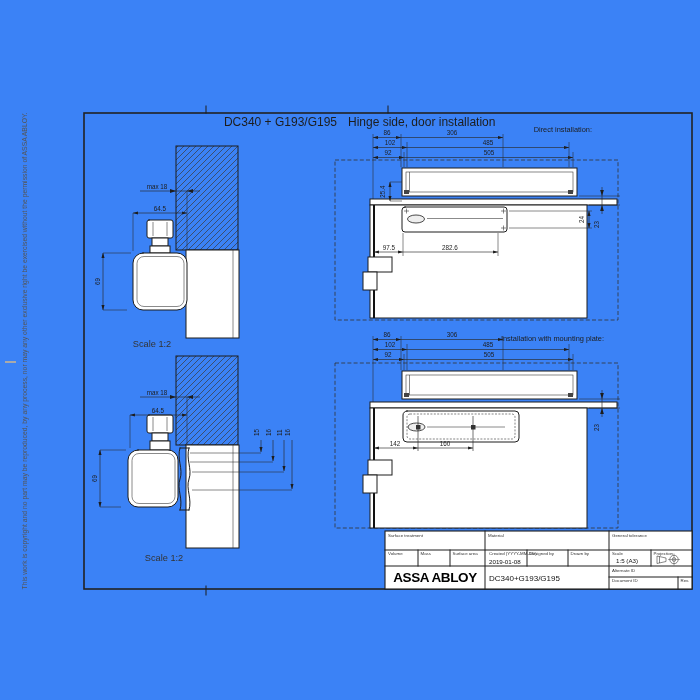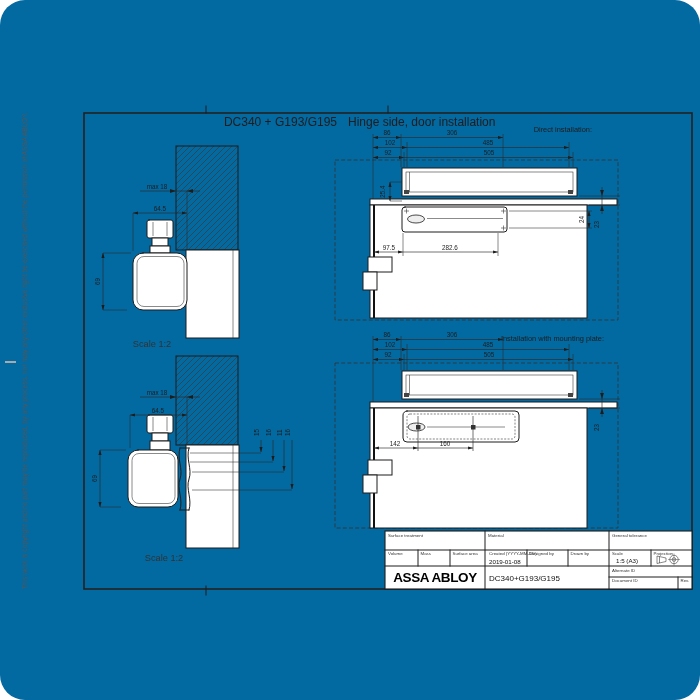--- a/index.html
+++ b/index.html
@@ -1,16 +1,16 @@
 <!DOCTYPE html>
 <html><head>
 <meta charset="utf-8">
 <style>
   html,body{margin:0;padding:0;background:#fff;}
-  #sheet{position:relative;width:700px;height:700px;background:#0369a1;overflow:hidden;border-radius:25px;}
+  #sheet{position:relative;width:700px;height:700px;background:#3b82f6;overflow:hidden;}
   svg{display:block;}
   svg text{font-family:"Liberation Sans",sans-serif;}
   .objln{stroke:#1d1d1d;stroke-width:1;fill:none;stroke-linecap:square;}
   .fillw{fill:#fff;}
   .thinln{stroke:#2a2a2a;stroke-width:.55;fill:none;}
   .dimln{stroke:#2a2a2a;stroke-width:.65;fill:none;}
   .thick{stroke:#111;stroke-width:2;fill:none;}
   .dashln{stroke:#333;stroke-width:.8;fill:none;stroke-dasharray:4 2.2;}
   .dashfine{stroke:#333;stroke-width:.6;fill:none;stroke-dasharray:2 1.4;}
   .dimtxt{font-size:6.3px;fill:#1d1d1d;}

